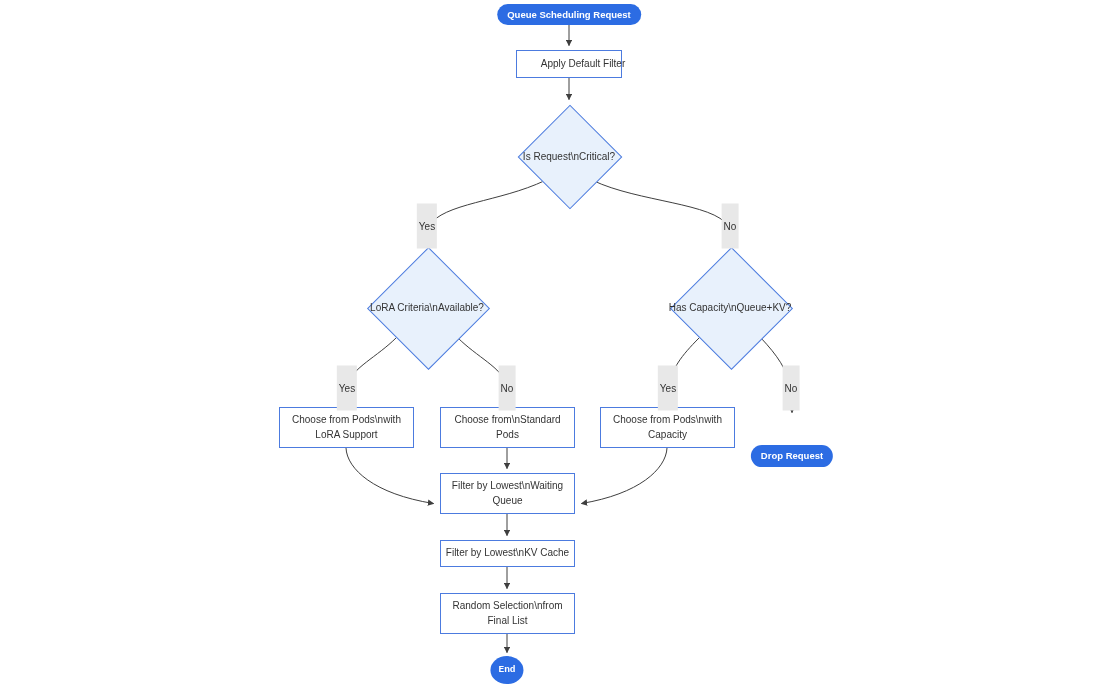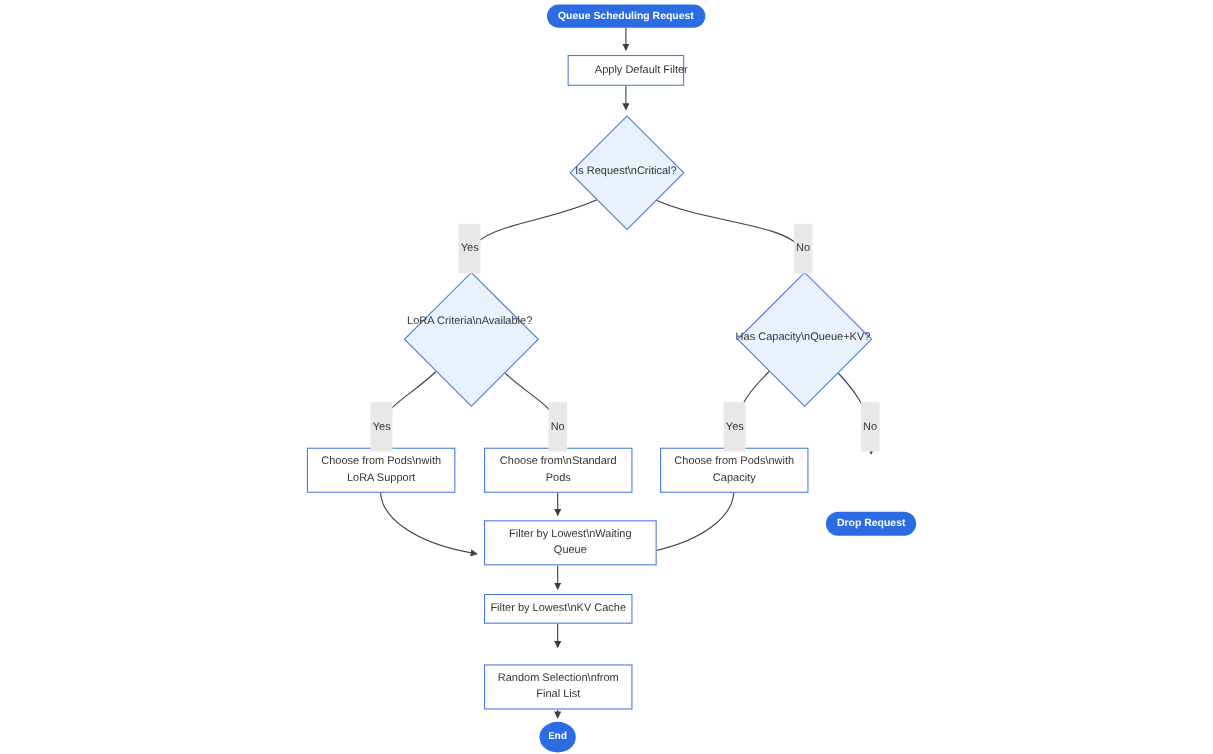--- a/index.html
+++ b/index.html
@@ -100,42 +100,42 @@
   </svg>
 
   <div class="node pill" style="left:569px; top:14.5px;">Queue Scheduling Request</div>
 
   <div class="node rect" style="left:516px; top:50px; width:106px; height:28px;padding-left:28px;">Apply Default Filter</div>
 
   <div class="diamond-shape" style="left:533px; top:120px; width:72px; height:72px;"></div>
   <div class="diamond-label" style="left:569px; top:156px;">Is Request\nCritical?</div>
 
   <div class="diamond-shape" style="left:384.5px; top:264.5px; width:85px; height:85px;"></div>
-  <div class="diamond-label" style="left:427px; top:292px;">LoRA Criteria\nAvailable?</div>
+  <div class="diamond-label" style="left:427px; top:307px;">LoRA Criteria\nAvailable?</div>
 
   <div class="diamond-shape" style="left:687.5px; top:264.5px; width:85px; height:85px;"></div>
   <div class="diamond-label" style="left:730px; top:307px;">Has Capacity\nQueue+KV?</div>
 
   <div class="node rect" style="left:279px; top:407px; width:135px; height:41px;">Choose from Pods\nwith
 LoRA Support</div>
 
   <div class="node rect" style="left:440px; top:407px; width:135px; height:41px;">Choose from\nStandard
 Pods</div>
 
   <div class="node rect" style="left:600px; top:407px; width:135px; height:41px;">Choose from Pods\nwith
 Capacity</div>
 
-  <div class="node pill" style="left:792px; top:428px;margin-top:48px;">Drop Request</div>
+  <div class="node pill" style="left:792px; top:408px;margin-top:48px;">Drop Request</div>
 
-  <div class="node rect" style="left:440px; top:473px; width:157px; height:41px;">Filter by Lowest\nWaiting
+  <div class="node rect" style="left:440px; top:473px; width:135px; height:41px;">Filter by Lowest\nWaiting
 Queue</div>
 
   <div class="node rect" style="left:440px; top:540px; width:135px; height:27px;">Filter by Lowest\nKV Cache</div>
 
-  <div class="node rect" style="left:440px; top:593px; width:135px; height:41px;margin-top:11px;">Random Selection\nfrom
+  <div class="node rect" style="left:440px; top:593px; width:135px; height:41px;">Random Selection\nfrom
 Final List</div>
 
   <div class="node ellipse" style="left:507px; top:670px;font-family:Liberation Mono, monospace;">End</div>
 
   <div class="edge-label" style="left:427px; top:226px;">Yes</div>
   <div class="edge-label" style="left:730px; top:226px;">No</div>
   <div class="edge-label" style="left:347px; top:388px;">Yes</div>
   <div class="edge-label" style="left:507px; top:388px;">No</div>
   <div class="edge-label" style="left:668px; top:388px;">Yes</div>
   <div class="edge-label" style="left:791px; top:388px;">No</div>

